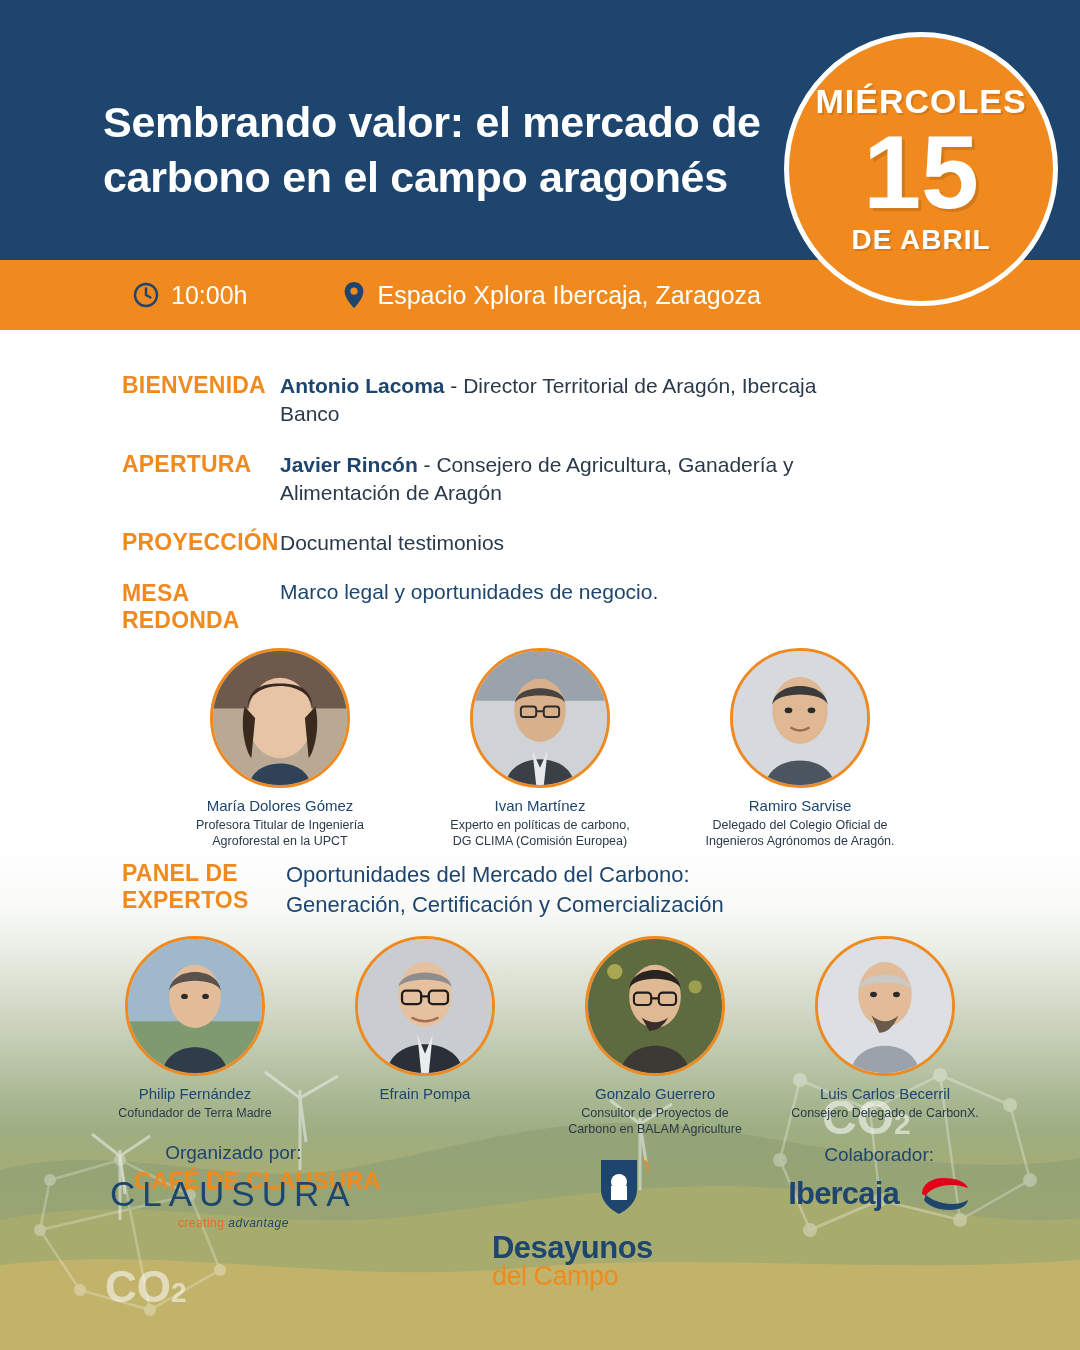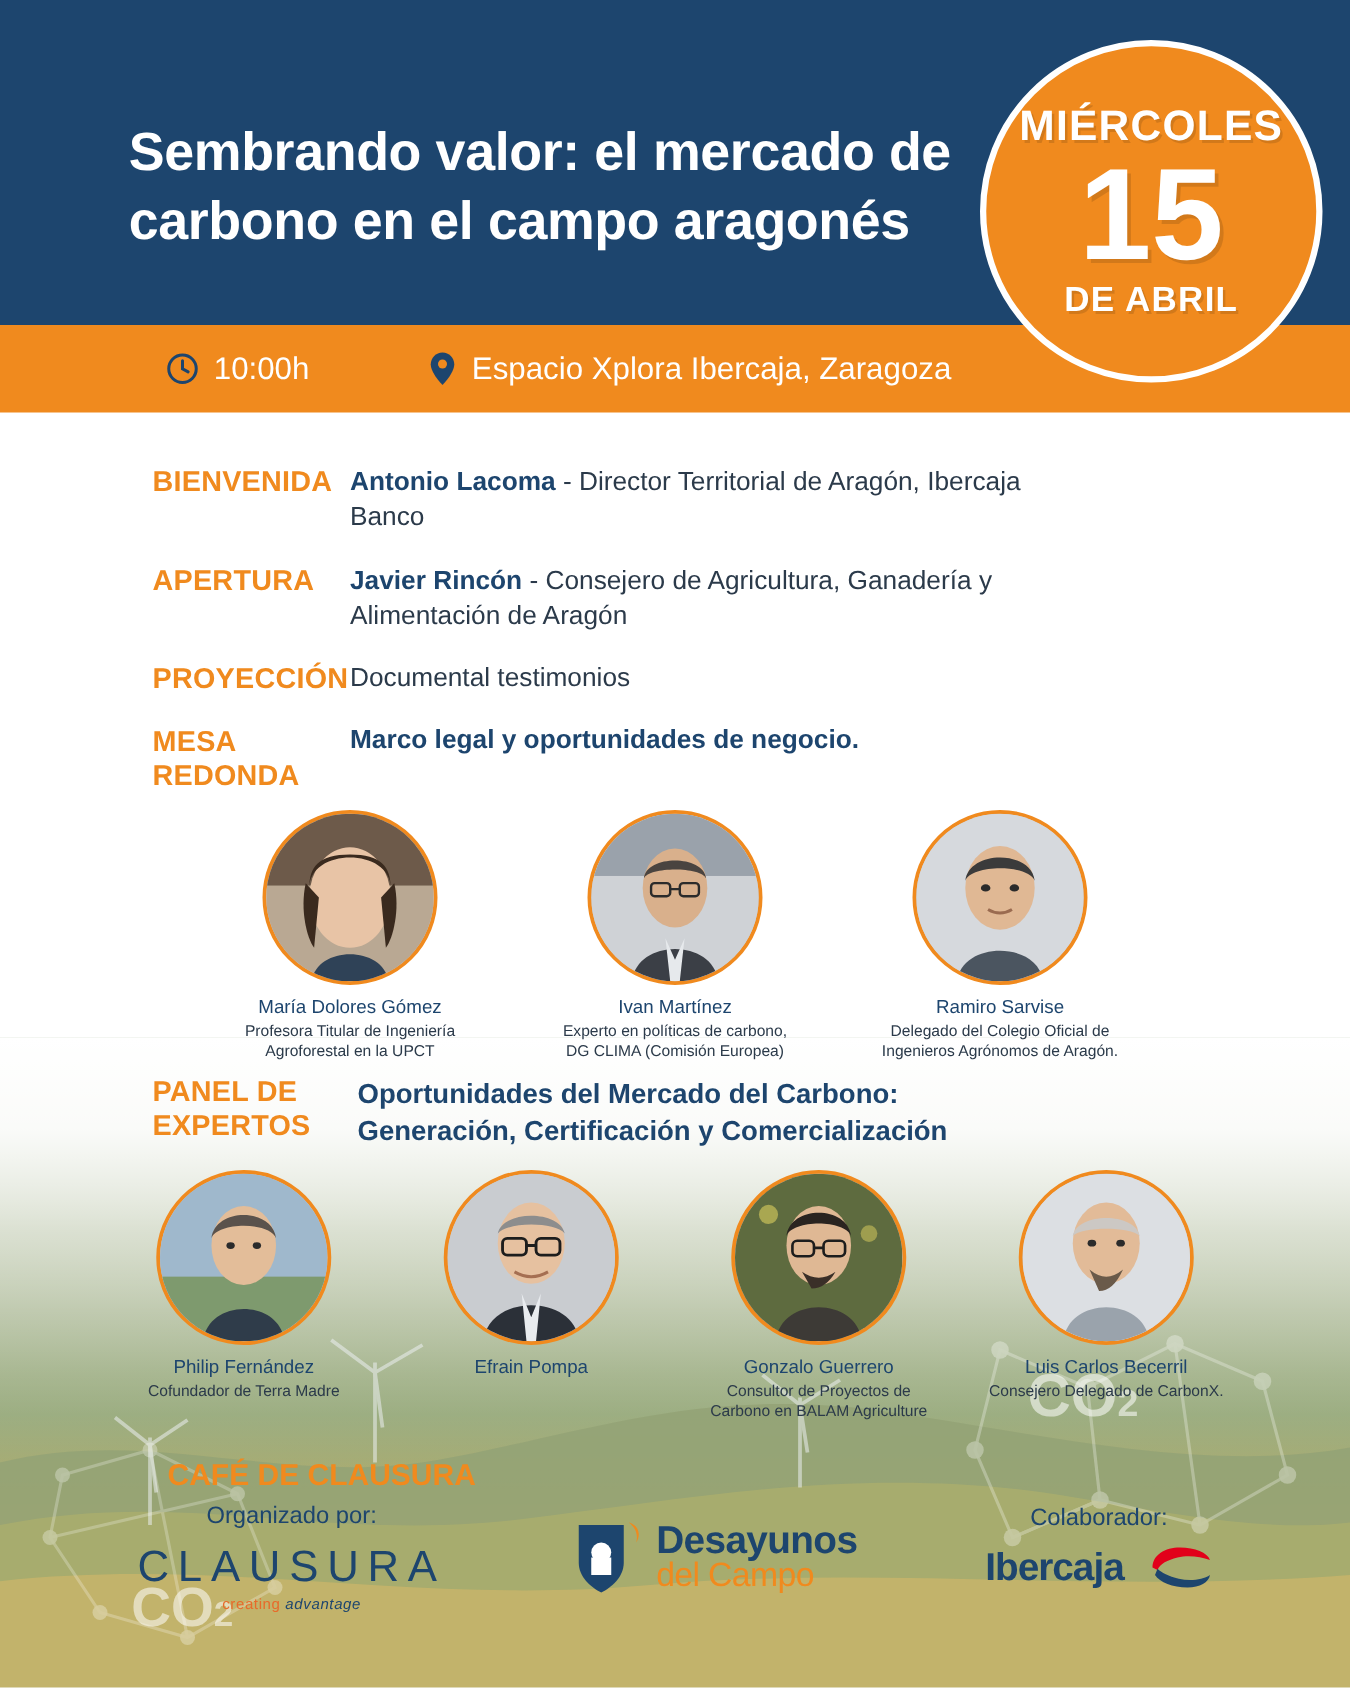--- a/index.html
+++ b/index.html
@@ -114,21 +114,21 @@
   .agenda-text {
     color: #2b3a4a;
     font-size: 21px;
     line-height: 1.35;
     max-width: 560px;
   }
   .agenda-text b { color: #1d456e; font-weight: 700; }
   .agenda-sub {
     color: #1d456e;
     font-size: 21px;
-    font-weight: 700;
+    font-weight: 400;
   }
   .agenda-sub.big {
     font-size: 22px;
     line-height: 1.35;
   }
 
   .first-row { margin-top: 42px; }
 
   
   .speakers {
@@ -191,21 +191,21 @@
   }
   .grayling {
     font-size: 35px; font-weight: 400; letter-spacing: 7px;
     color: #1d456e;
   }
   .grayling-sub {
     font-size: 12px; color: #e86a2a; letter-spacing: 0.5px; margin-top: 2px;
   }
   .grayling-sub i { color: #1d456e; font-style: italic; }
   .desayunos {
-    display: flex; align-items: flex-start; gap: 10px;
+    display: flex; align-items: flex-end; gap: 10px; flex-direction: column;
   }
   .des-text { text-align: left; line-height: 1.0; }
   .des-1 { color: #1d456e; font-size: 31px; font-weight: 800; letter-spacing: -0.5px; }
   .des-2 { color: #f08a1e; font-size: 27px; font-weight: 400; letter-spacing: -0.5px; }
   .ibercaja {
     display: flex; align-items: flex-start; gap: 19px;
   }
   .ib-text { color: #1d456e; font-size: 31px; font-weight: 800; letter-spacing: -0.8px; }
 
   .avatar-face { position: absolute; inset: 0; }

